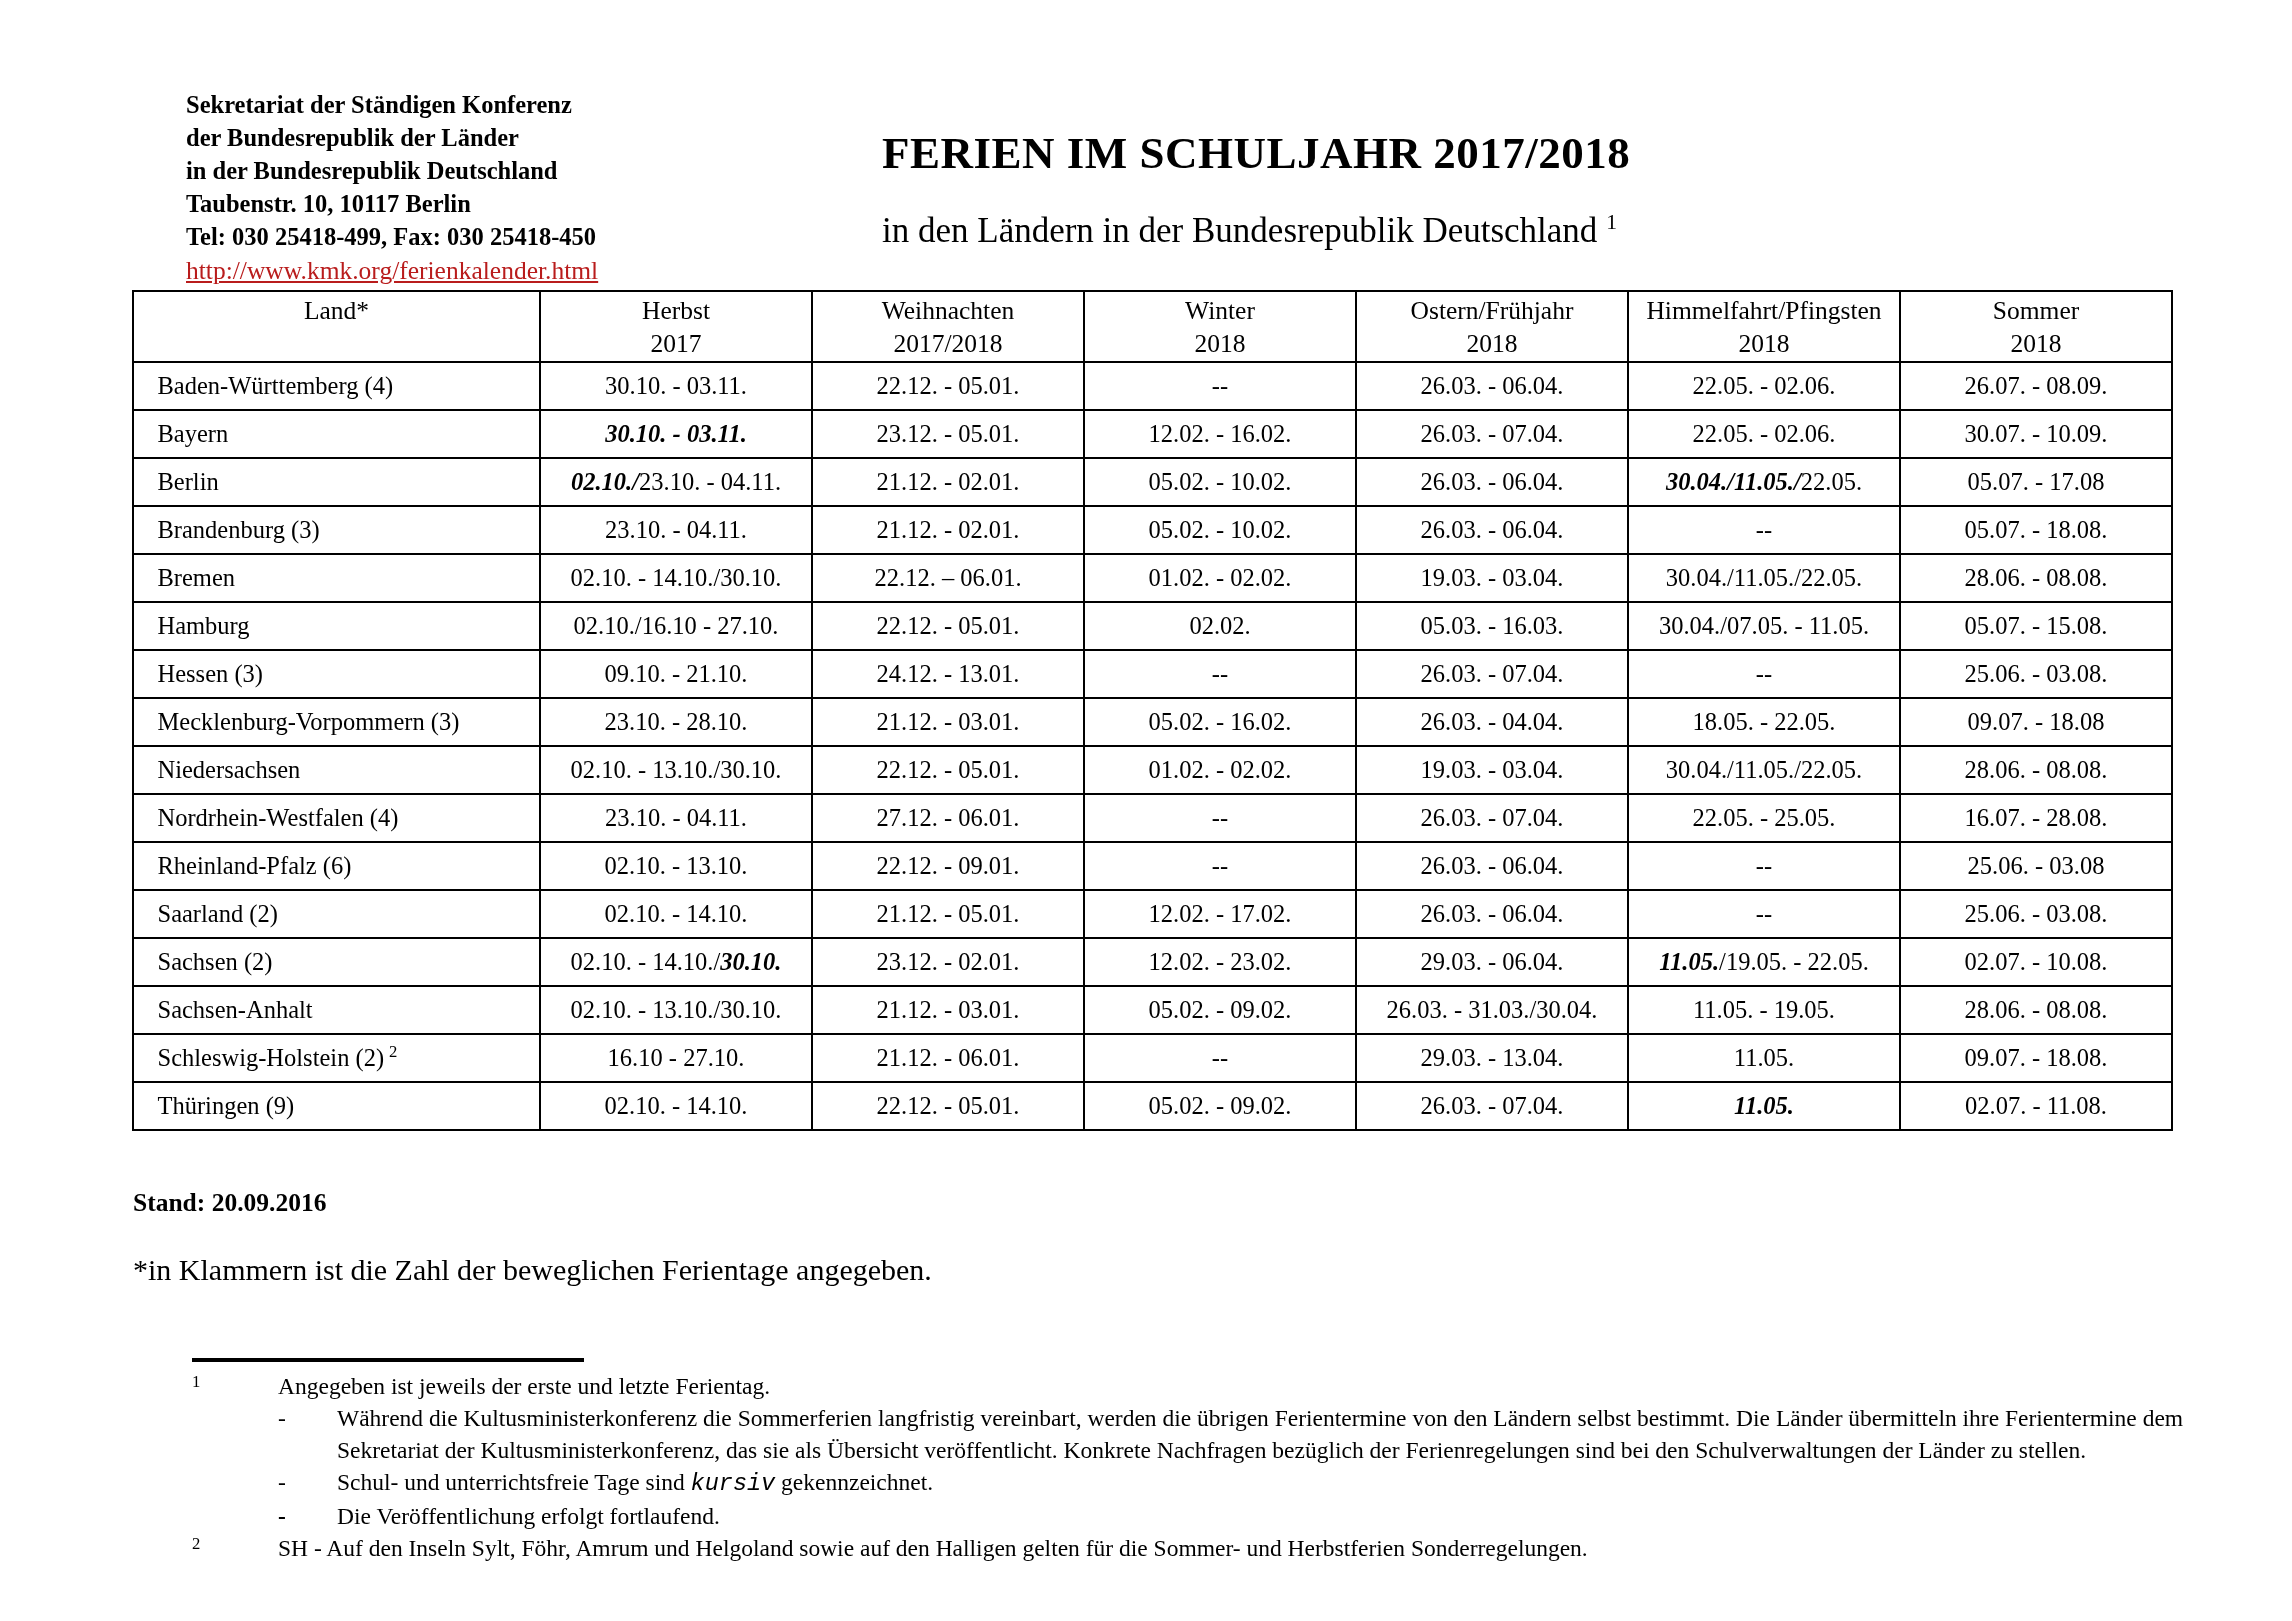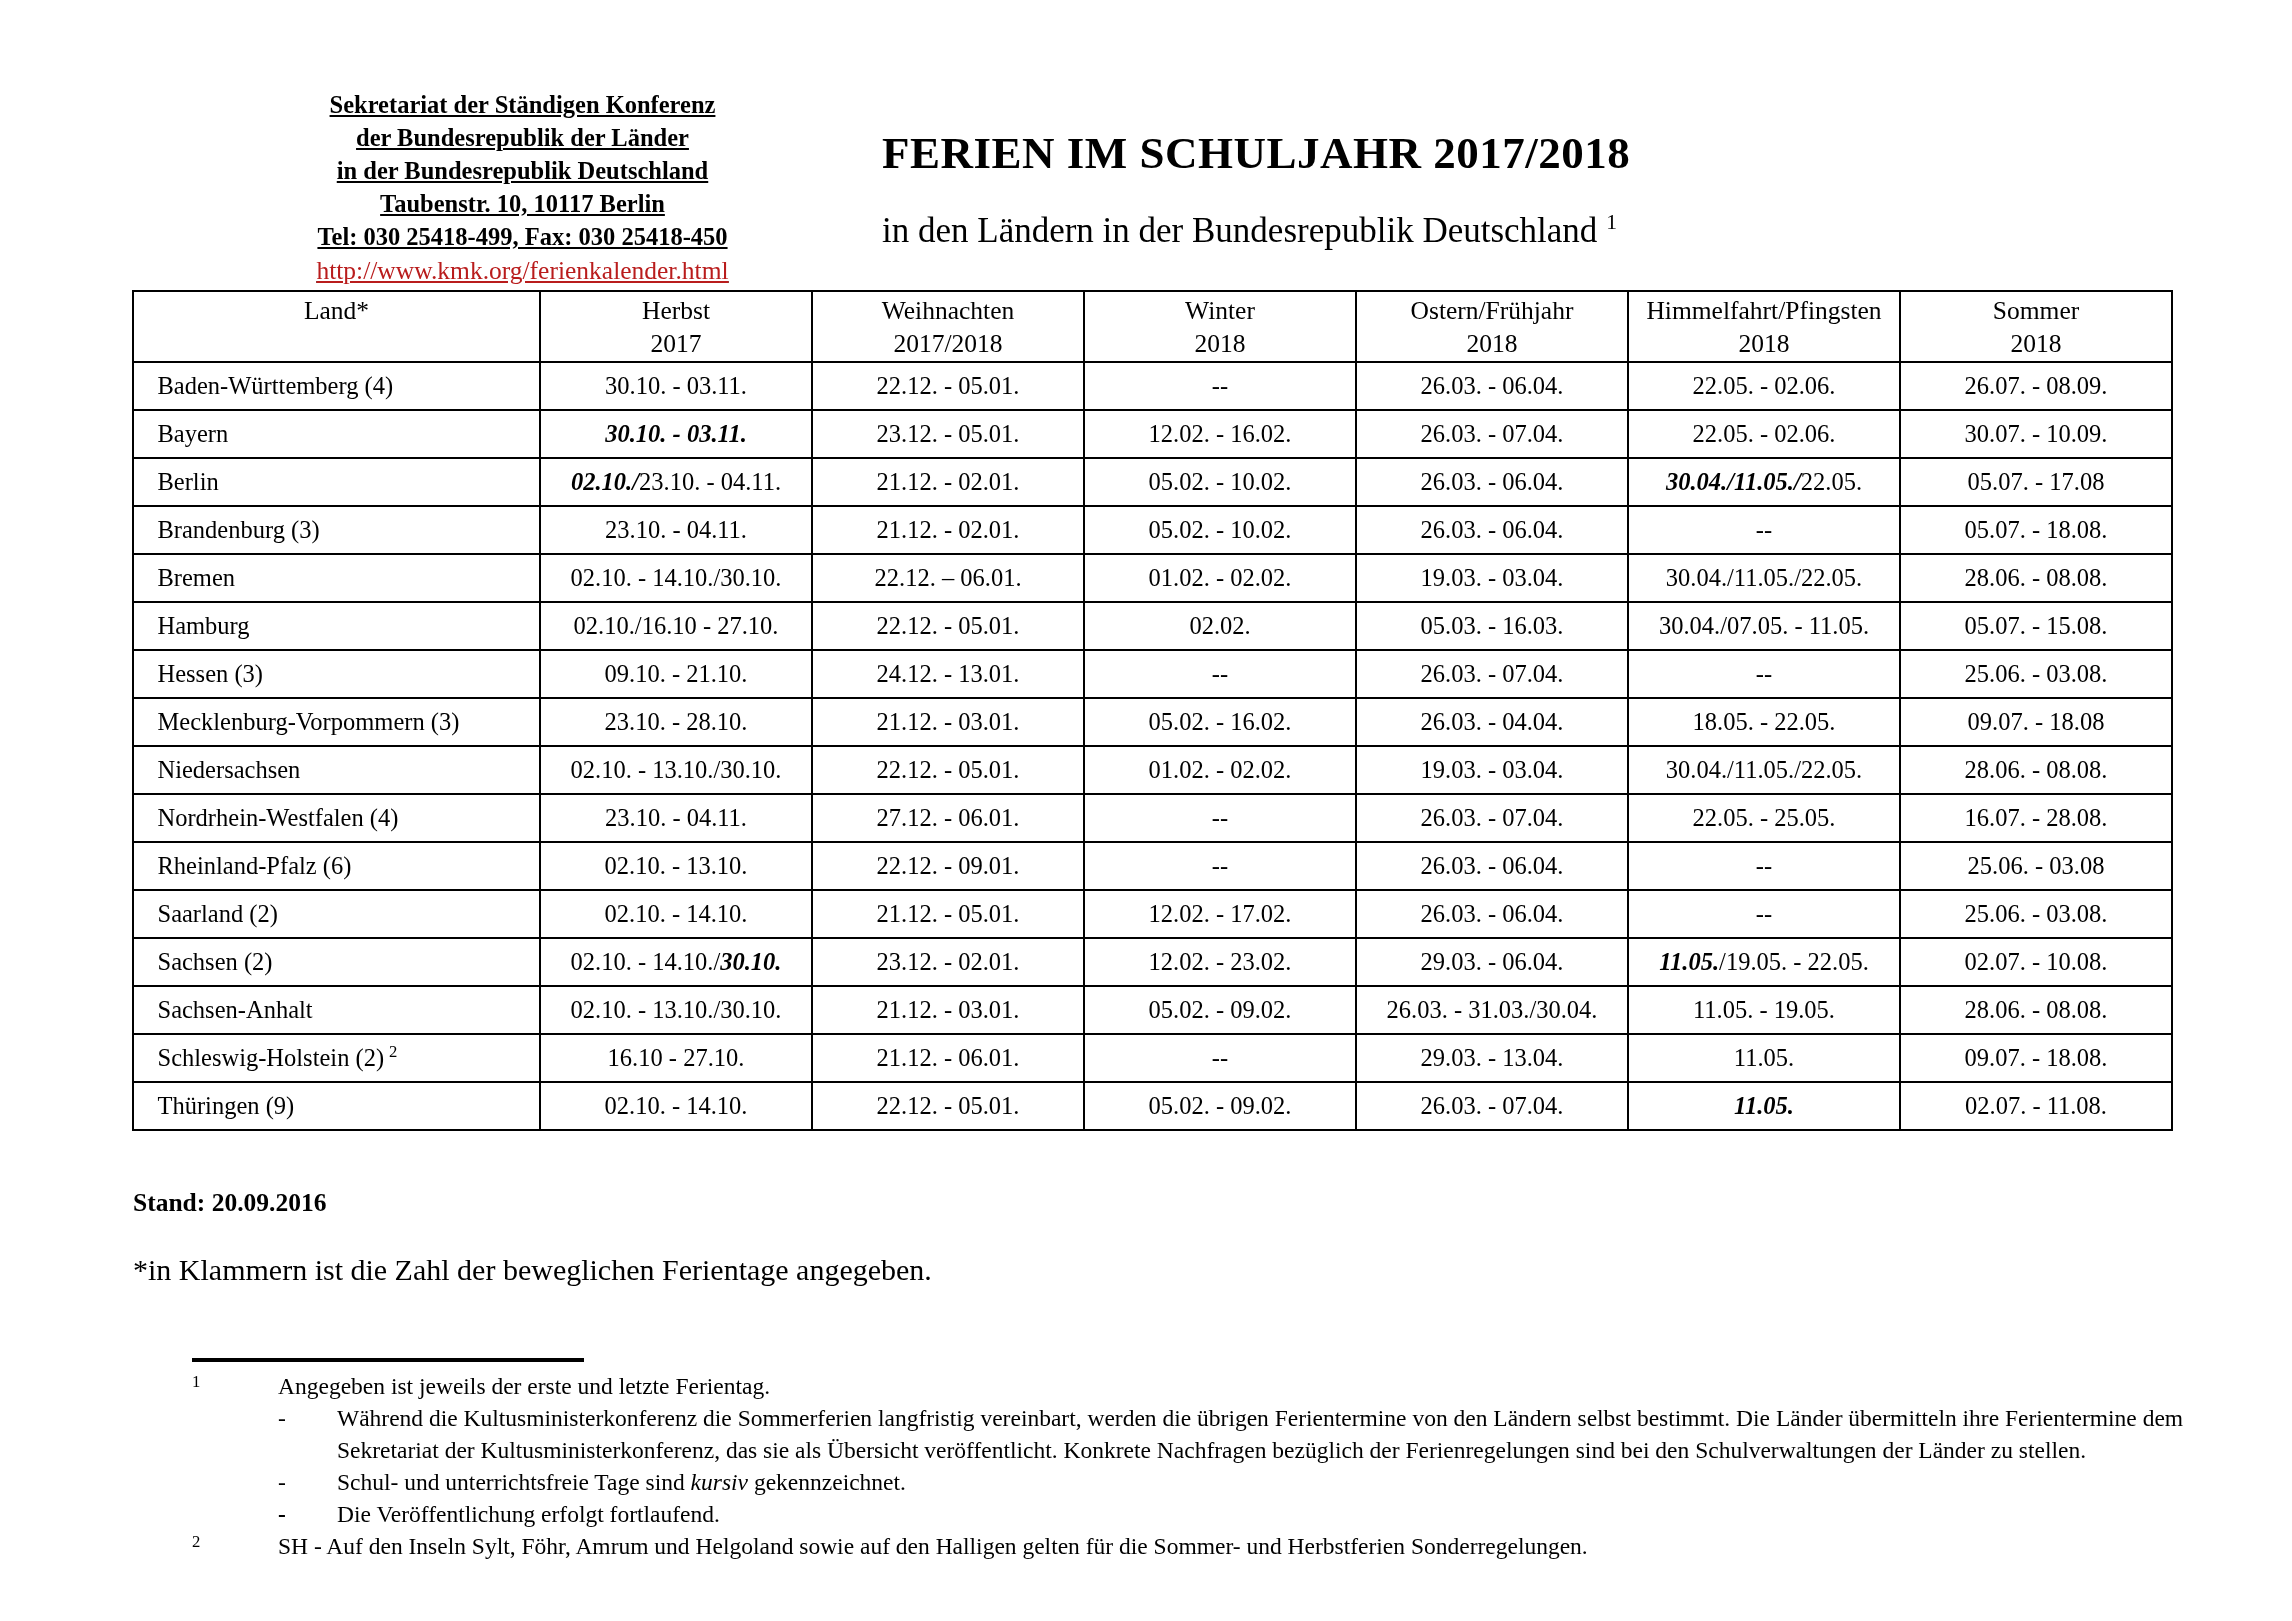--- a/index.html
+++ b/index.html
@@ -3,22 +3,22 @@
 <meta charset="utf-8">
 <style>
   html,body { margin:0; padding:0; background:#ffffff; }
   .page {
     position:relative; width:2293px; height:1621px; background:#ffffff;
     font-family:"Liberation Serif","DejaVu Serif",serif; color:#000000; overflow:hidden;
   }
 
   
   .sender {
-    position:absolute; left:204px; top:88px; width:637px;
-    text-align:center; font-weight:bold; font-size:24.5px; line-height:33px;text-decoration:underline;
+    position:absolute; left:186px; top:88px; width:637px;
+    text-align:left; font-weight:bold; font-size:24.5px; line-height:33px;
   }
   .sender-line { white-space:nowrap; }
   .sender-link {
     display:block; color:#b91c1c; font-weight:normal; font-size:25.5px;
     text-decoration:underline; margin-top:1px;
   }
 
   
   .title-block { position:absolute; left:882px; top:127px; width:1264px; }
   .doc-title { font-size:45px; font-weight:bold; letter-spacing:0.5px; }
@@ -49,21 +49,21 @@
 
   
   .fn-rule { position:absolute; left:192px; top:1358px; width:392px; height:3.9px; background:#000; }
   .footnotes { position:absolute; left:192px; top:1370px; width:2004px; font-size:23.5px; line-height:32px; }
   .fn { display:flex; align-items:flex-start; }
   .fn-mark { flex:0 0 86px; font-size:16.7px; position:relative; top:-3.9px; }
   .fn-body { flex:1 1 auto; }
   .fn-bullet { display:flex; align-items:flex-start; }
   .fn-dash { flex:0 0 59px; }
   .fn-dash.bold { font-weight:bold; }
-  .fn-it { font-style:italic; }
+  .fn-it { font-style:italic;font-family:Liberation Mono, monospace; }
 </style>
 </head>
 <body>
 
 <div class="page">
 
   <div class="sender">
     <div class="sender-line">Sekretariat der Ständigen Konferenz</div>
     <div class="sender-line">der Bundesrepublik der Länder</div>
     <div class="sender-line">in der Bundesrepublik Deutschland</div>

